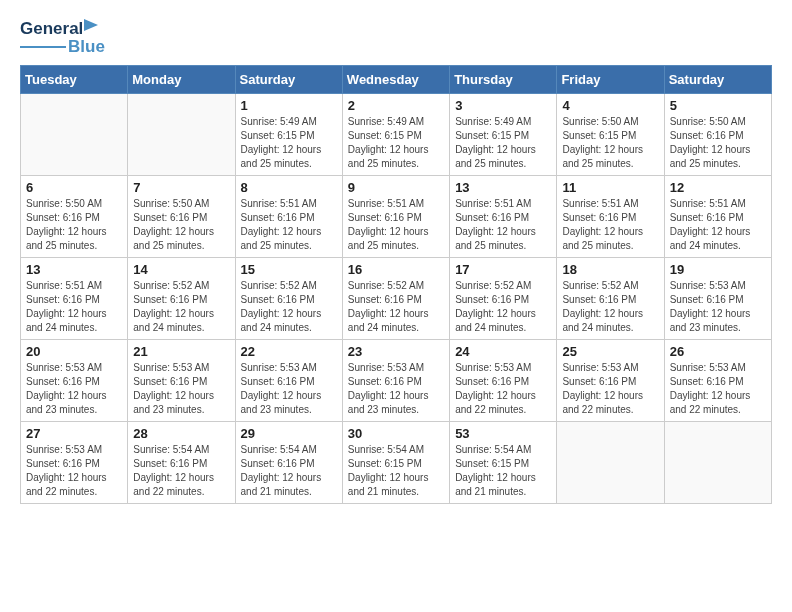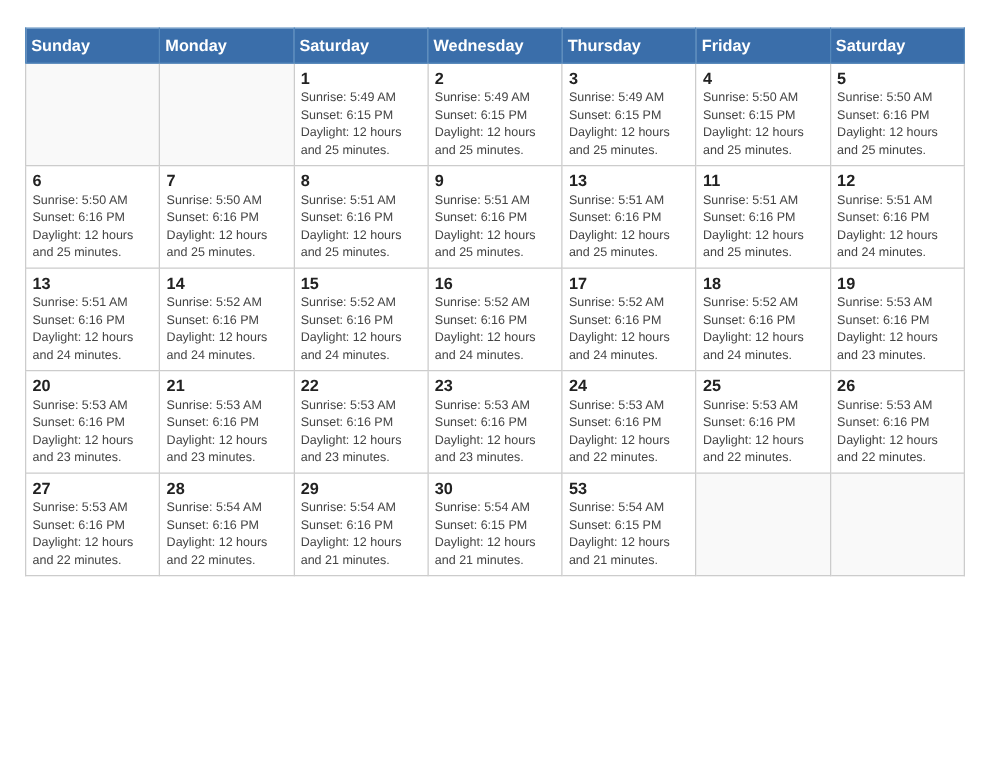--- a/index.html
+++ b/index.html
@@ -77,25 +77,47 @@
       line-height: 1.4;
     }
     .cell-empty {
       background: #f9f9f9;
     }
   </style>
 </head>
 <body>
 
 <div class="page">
+  <div class="header">
+    <div class="logo">
+  <div style="display:flex;align-items:center;gap:2px;">
+    <div style="line-height:1;">
+      <div style="display:flex;align-items:center;gap:0px;">
+        <span style="font-size:17px;font-weight:bold;color:#1a3a5c;">General</span>
+        <svg width="16" height="20" viewBox="0 0 16 20" style="margin-left:1px;">
+          <polygon points="0,1 14,7 0,13" fill="#4a90c4"></polygon>
+        </svg>
+      </div>
+      <div style="display:flex;align-items:center;">
+        <div style="width:46px;height:2px;background:#4a90c4;"></div>
+        <span style="font-size:17px;font-weight:bold;color:#4a90c4;margin-left:2px;">Blue</span>
+      </div>
+    </div>
+  </div>
+</div>
+    <div class="title-block">
+      <div class="main-title"></div>
+      <div class="subtitle"></div>
+    </div>
+  </div>
 
   <table class="calendar">
     <thead>
       <tr>
-        <th>Sunday</th>
+        <th>Tuesday</th>
         <th>Monday</th>
         <th>Saturday</th>
         <th>Wednesday</th>
         <th>Thursday</th>
         <th>Friday</th>
         <th>Saturday</th>
       </tr>
     </thead>
     <tbody id="calendar-body">
     <tr>

